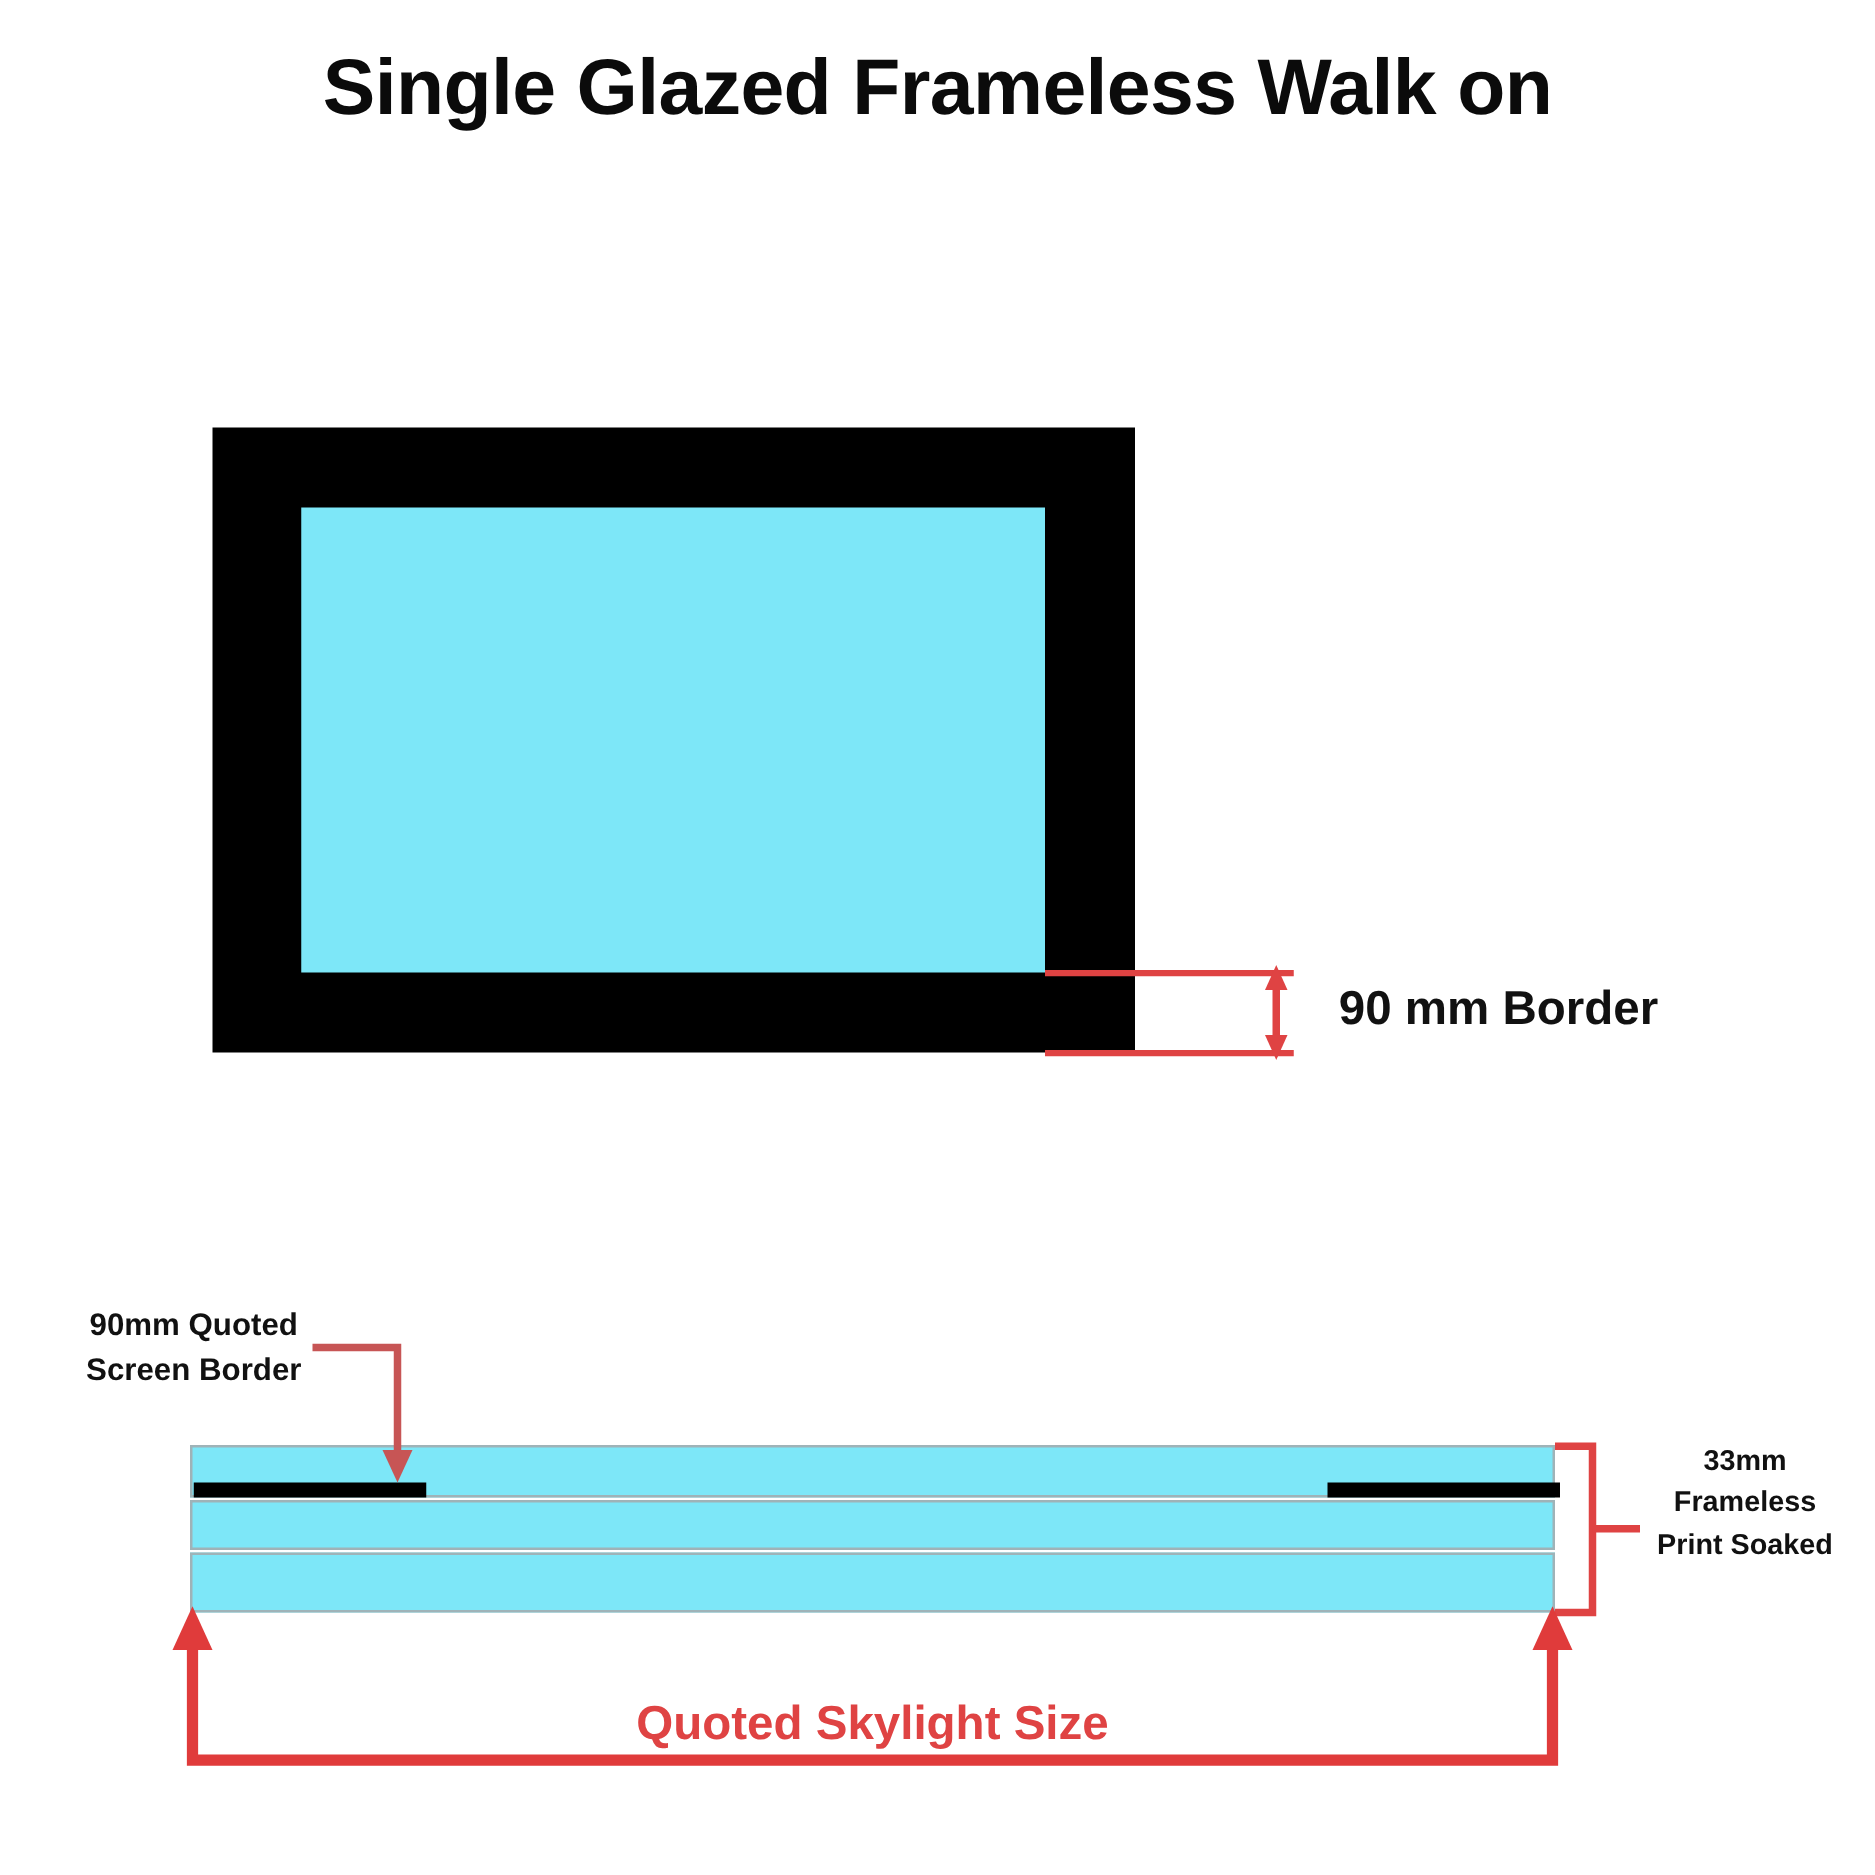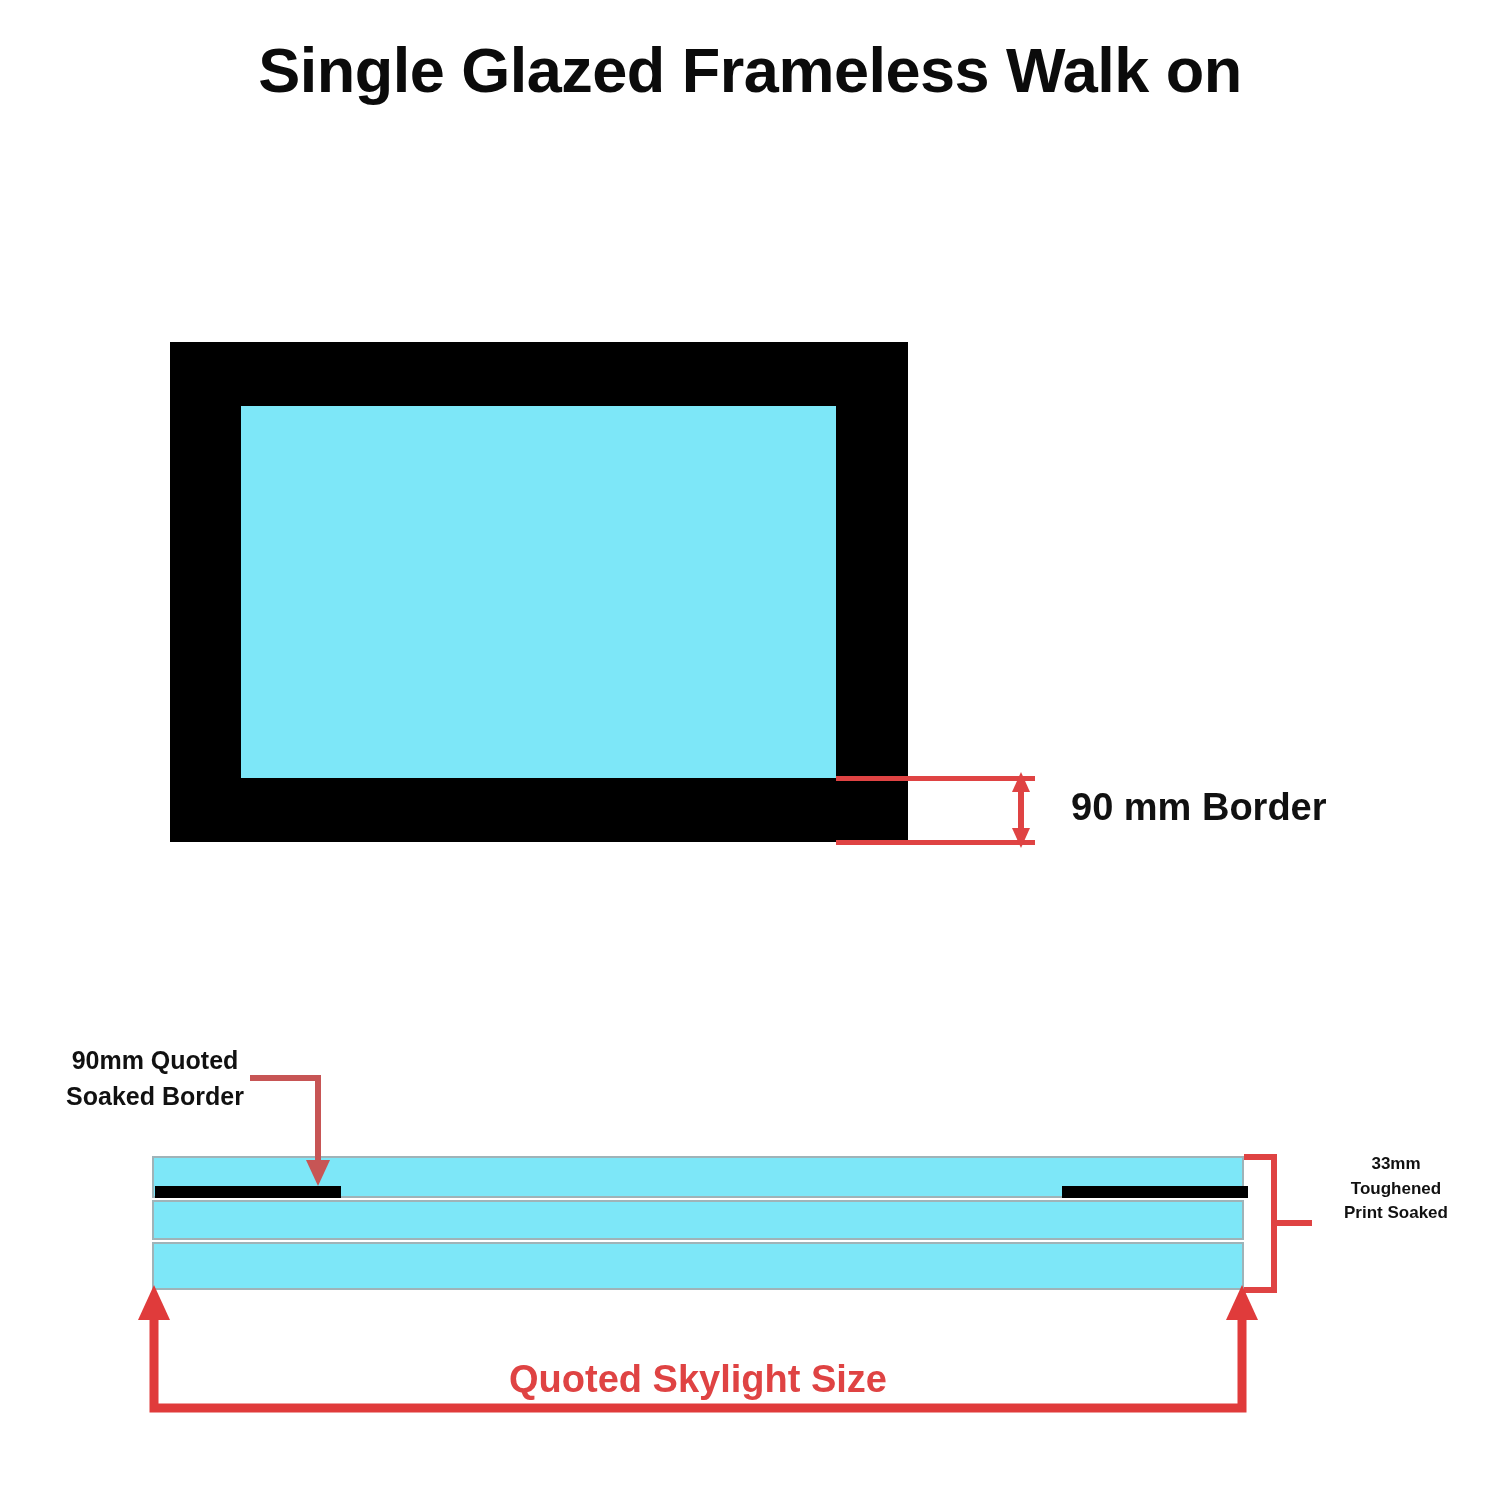--- a/index.html
+++ b/index.html
@@ -105,21 +105,21 @@
     line-height: 1.42;
     color: #111111;
   }
 
   .glass-spec-label {
     position: absolute;
     left: 1296px;
     top: 1152px;
     width: 200px;
     text-align: center;
-    font-size: 17px;
+    font-size: 23px;
     font-weight: 700;
     line-height: 1.45;
     color: #111111;
   }
 
   .quoted-label {
     position: absolute;
     left: 0;
     top: 1358px;
     width: 1396px;
@@ -156,26 +156,26 @@
 
   <div class="glass-layer layer-1"></div>
   <div class="glass-layer layer-2"></div>
   <div class="glass-layer layer-3"></div>
 
   <div class="print-band left"></div>
   <div class="print-band right"></div>
 
   <div class="callout-label">
     <div>90mm Quoted</div>
-    <div>Soaked Border</div>
+    <div>Screen Border</div>
   </div>
 
   <div class="glass-spec-label">
     <div>33mm</div>
-    <div>Toughened</div>
+    <div>Frameless</div>
     <div>Print Soaked</div>
   </div>
 
   <div class="quoted-label">Quoted Skylight Size</div>
 
   <svg class="overlay" viewBox="0 0 1500 1500">
 
     <g>
       <line x1="1021" y1="784" x2="1021" y2="836" stroke="#df4343" stroke-width="6"></line>
       <polygon points="1021,772 1012,792 1030,792" fill="#df4343"></polygon>

